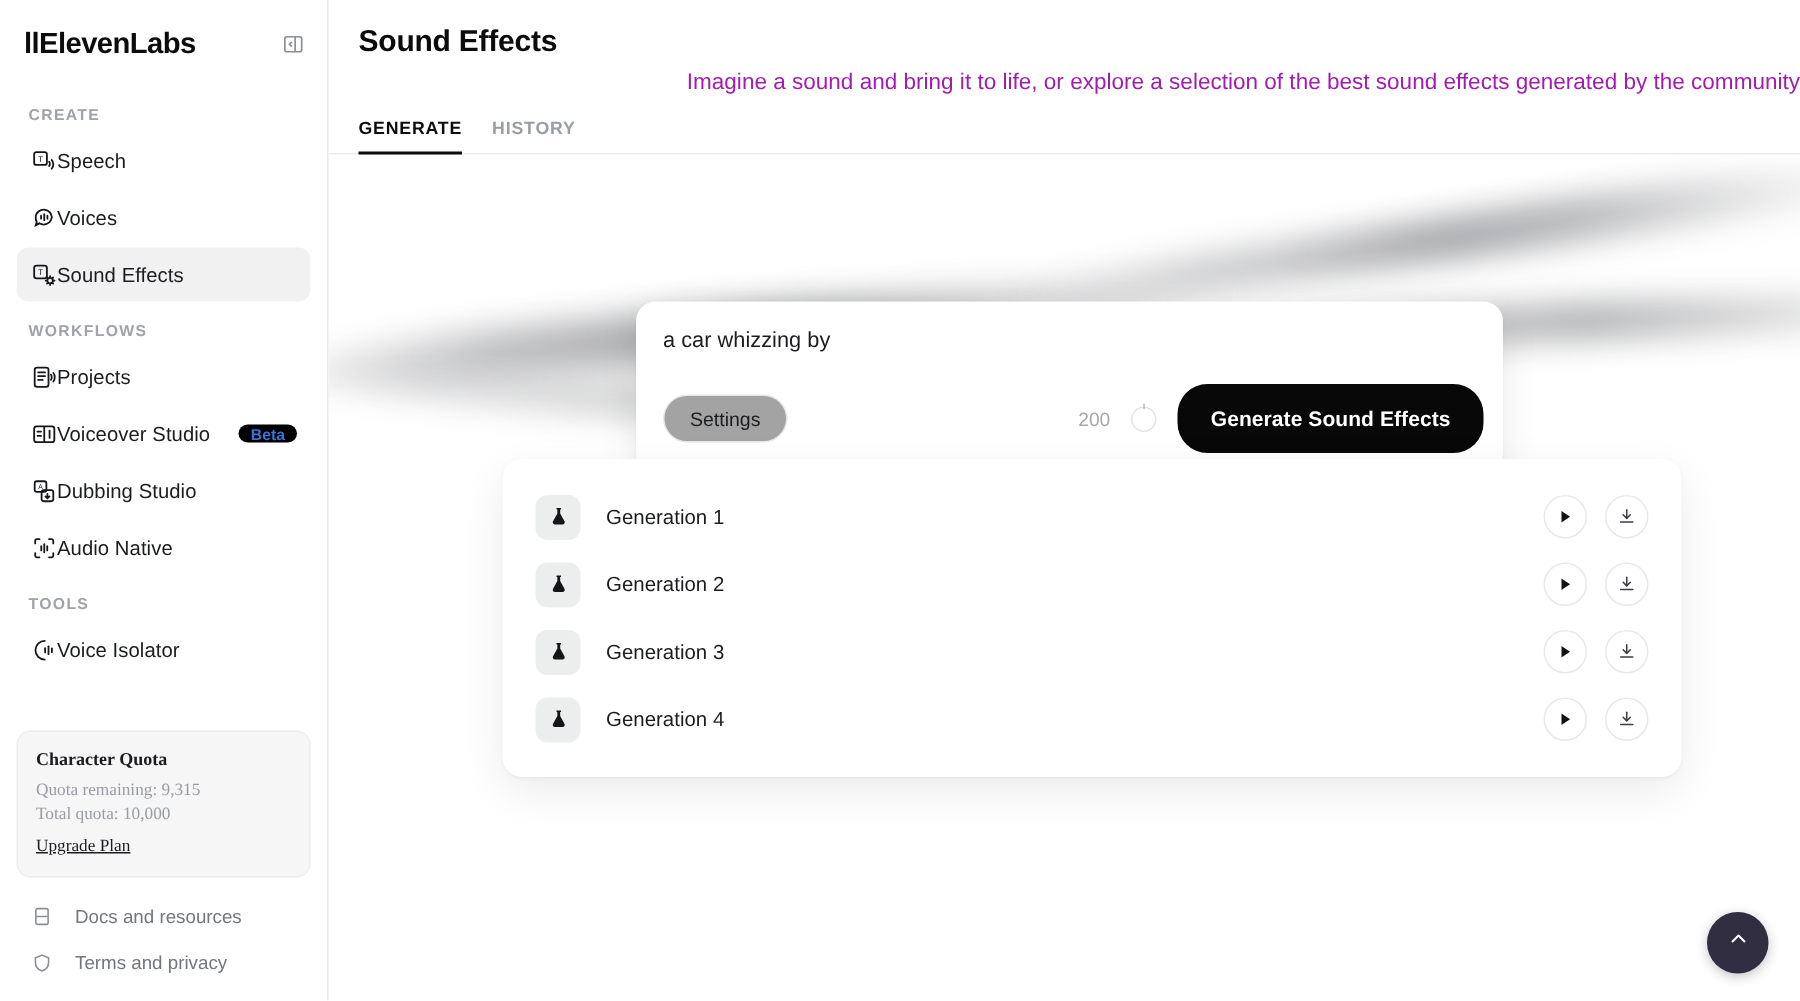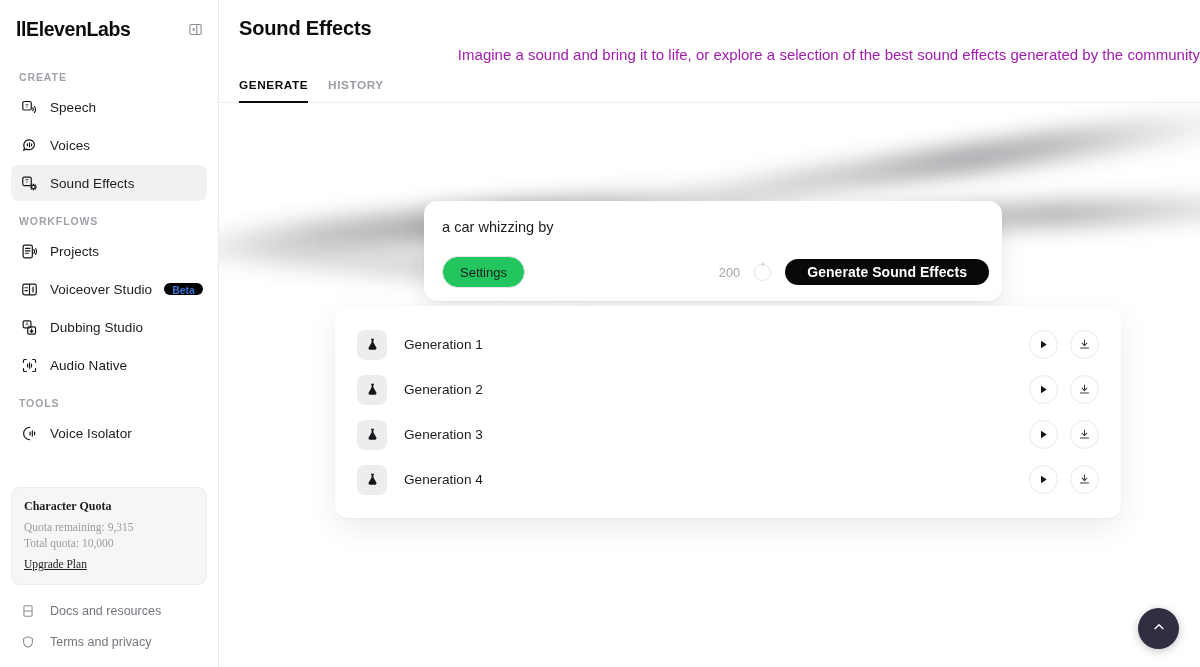--- a/index.html
+++ b/index.html
@@ -71,21 +71,21 @@
     color: #a0a2a9;
     padding: 0 8px;
     margin: 8px 0 6px 0;
     text-transform: uppercase;
   }
   .section-label.tight { margin-top: 14px; }
 
   .nav-item {
     display: flex;
     align-items: center;
-    gap: 12px;
+    gap: 0;
     height: 36px;
     padding: 0 9px;
     border-radius: 8px;
     cursor: pointer;
     position: relative;
     margin-bottom: 2px;
   }
   .nav-item.active { background: #f1f1f2; }
   .nav-icon {
     width: 18px; height: 18px;
@@ -280,21 +280,21 @@
     min-height: 20px;
     letter-spacing: 0.02px;
   }
   .prompt-row {
     display: flex;
     align-items: center;
     margin-top: 17px;
   }
   .settings-btn {
     border: 1px solid #e6e7e9;
-    background: #22c55e;
+    background: #a3a3a3;
     border-radius: 20px;
     height: 32px;
     padding: 0 17px;
     font-size: 13px;
     color: #1b1c1f;
     font-family: "Liberation Sans", sans-serif;
     cursor: pointer;
     display: flex;
     align-items: center;
   }
@@ -321,21 +321,21 @@
     transform: translateX(-50%);
     width: 1.6px; height: 3.2px;
     background: #b9bbc0;
     border-radius: 1px;
   }
   .generate-btn {
     background: #080809;
     color: #ffffff;
     border: none;
     border-radius: 20px;
-    height: 26px;
+    height: 46px;
     padding: 0 22px;
     font-size: 14px;
     font-weight: 700;
     font-family: "Liberation Sans", sans-serif;
     letter-spacing: 0.05px;
     cursor: pointer;
     display: flex;
     align-items: center;
   }
 

